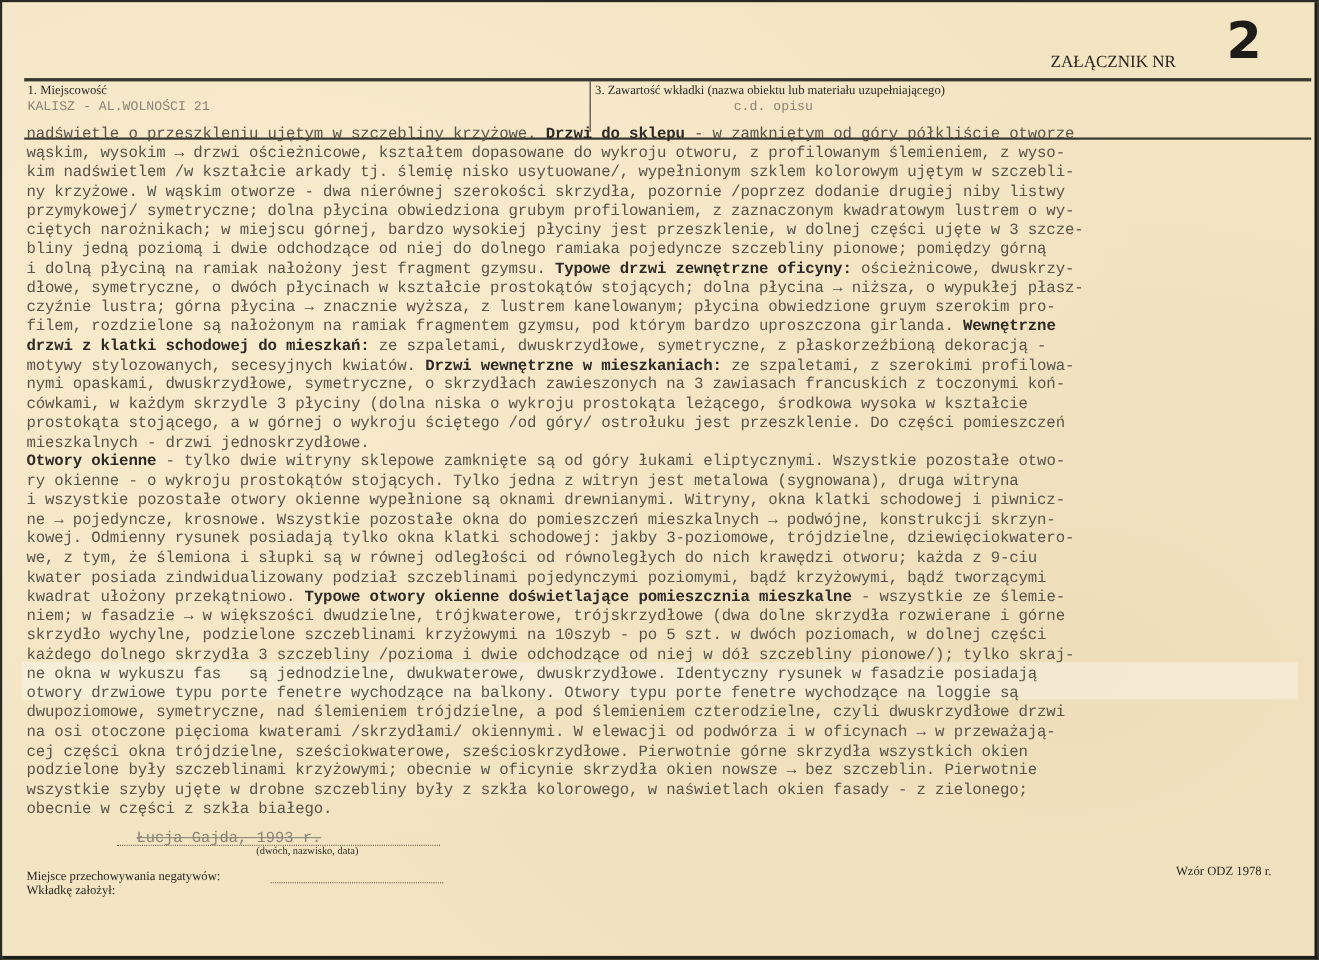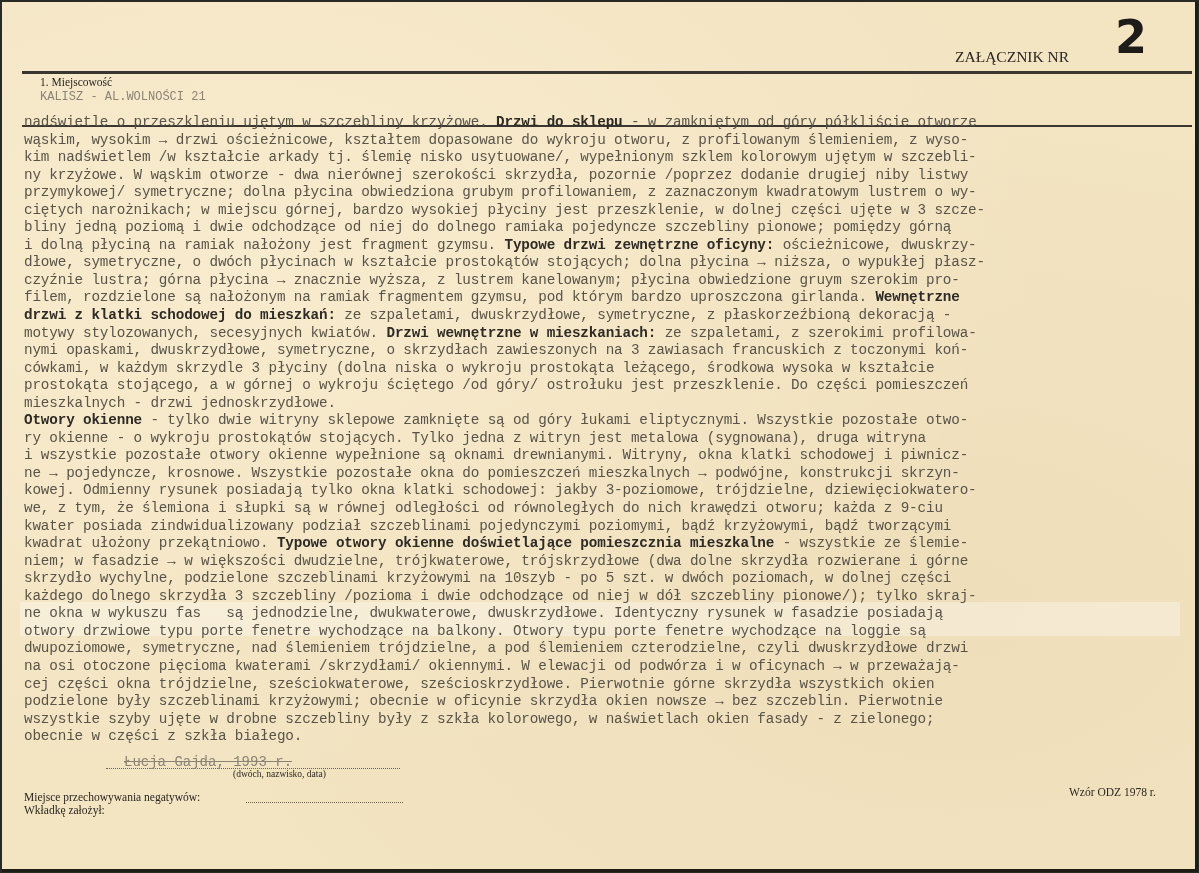--- a/index.html
+++ b/index.html
@@ -63,23 +63,27 @@
 </head>
 <body>
 
 <div class="card">
   <div class="annex-label">ZAŁĄCZNIK NR</div>
   <div class="annex-num">2</div>
 
   <div class="rule-top"></div>
 
   <div class="fields">
-    <div class="field" style="left:16px;width:258px;text-align:right;">
+    <div class="field" style="left:1px;width:258px;text-align:right;">
       <span class="field-label">1. Miejscowość</span>
       <span class="field-value" style="left:2px;">KALISZ - AL.WOLNOŚCI 21</span>
+    </div>
+    <div class="field" style="left:514px;width:656px;">
+      <span class="field-label" style="left:4px;">3. Zawartość wkładki (nazwa obiektu lub materiału uzupełniającego)</span>
+      <span class="field-value" style="left:130px;">c.d. opisu</span>
     </div>
   </div>
 
   <div class="rule-mid"></div>
 
   <div class="highlight"></div>
   <div class="body-text" id="body-text"><div><span>nadświetle o przeszkleniu ujętym w szczebliny krzyżowe. </span><b>Drzwi do sklepu</b><span> - w zamkniętym od góry półkliście otworze</span></div><div><span>wąskim, wysokim → drzwi ościeżnicowe, kształtem dopasowane do wykroju otworu, z profilowanym ślemieniem, z wyso-</span></div><div><span>kim nadświetlem /w kształcie arkady tj. ślemię nisko usytuowane/, wypełnionym szklem kolorowym ujętym w szczebli-</span></div><div><span>ny krzyżowe. W wąskim otworze - dwa nierównej szerokości skrzydła, pozornie /poprzez dodanie drugiej niby listwy</span></div><div><span>przymykowej/ symetryczne; dolna płycina obwiedziona grubym profilowaniem, z zaznaczonym kwadratowym lustrem o wy-</span></div><div><span>ciętych narożnikach; w miejscu górnej, bardzo wysokiej płyciny jest przeszklenie, w dolnej części ujęte w 3 szcze-</span></div><div><span>bliny jedną poziomą i dwie odchodzące od niej do dolnego ramiaka pojedyncze szczebliny pionowe; pomiędzy górną</span></div><div><span>i dolną płyciną na ramiak nałożony jest fragment gzymsu. </span><b>Typowe drzwi zewnętrzne oficyny:</b><span> ościeżnicowe, dwuskrzy-</span></div><div><span>dłowe, symetryczne, o dwóch płycinach w kształcie prostokątów stojących; dolna płycina → niższa, o wypukłej płasz-</span></div><div><span>czyźnie lustra; górna płycina → znacznie wyższa, z lustrem kanelowanym; płycina obwiedzione gruym szerokim pro-</span></div><div><span>filem, rozdzielone są nałożonym na ramiak fragmentem gzymsu, pod którym bardzo uproszczona girlanda. </span><b>Wewnętrzne</b></div><div><b>drzwi z klatki schodowej do mieszkań:</b><span> ze szpaletami, dwuskrzydłowe, symetryczne, z płaskorzeźbioną dekoracją -</span></div><div><span>motywy stylozowanych, secesyjnych kwiatów. </span><b>Drzwi wewnętrzne w mieszkaniach:</b><span> ze szpaletami, z szerokimi profilowa-</span></div><div><span>nymi opaskami, dwuskrzydłowe, symetryczne, o skrzydłach zawieszonych na 3 zawiasach francuskich z toczonymi koń-</span></div><div><span>cówkami, w każdym skrzydle 3 płyciny (dolna niska o wykroju prostokąta leżącego, środkowa wysoka w kształcie</span></div><div><span>prostokąta stojącego, a w górnej o wykroju ściętego /od góry/ ostrołuku jest przeszklenie. Do części pomieszczeń</span></div><div><span>mieszkalnych - drzwi jednoskrzydłowe.</span></div><div><b>Otwory okienne</b><span> - tylko dwie witryny sklepowe zamknięte są od góry łukami eliptycznymi. Wszystkie pozostałe otwo-</span></div><div><span>ry okienne - o wykroju prostokątów stojących. Tylko jedna z witryn jest metalowa (sygnowana), druga witryna</span></div><div><span>i wszystkie pozostałe otwory okienne wypełnione są oknami drewnianymi. Witryny, okna klatki schodowej i piwnicz-</span></div><div><span>ne → pojedyncze, krosnowe. Wszystkie pozostałe okna do pomieszczeń mieszkalnych → podwójne, konstrukcji skrzyn-</span></div><div><span>kowej. Odmienny rysunek posiadają tylko okna klatki schodowej: jakby 3-poziomowe, trójdzielne, dziewięciokwatero-</span></div><div><span>we, z tym, że ślemiona i słupki są w równej odległości od równoległych do nich krawędzi otworu; każda z 9-ciu</span></div><div><span>kwater posiada zindwidualizowany podział szczeblinami pojedynczymi poziomymi, bądź krzyżowymi, bądź tworzącymi</span></div><div><span>kwadrat ułożony przekątniowo. </span><b>Typowe otwory okienne doświetlające pomieszcznia mieszkalne</b><span> - wszystkie ze ślemie-</span></div><div><span>niem; w fasadzie → w większości dwudzielne, trójkwaterowe, trójskrzydłowe (dwa dolne skrzydła rozwierane i górne</span></div><div><span>skrzydło wychylne, podzielone szczeblinami krzyżowymi na 10szyb - po 5 szt. w dwóch poziomach, w dolnej części</span></div><div><span>każdego dolnego skrzydła 3 szczebliny /pozioma i dwie odchodzące od niej w dół szczebliny pionowe/); tylko skraj-</span></div><div><span>ne okna w wykuszu fas   są jednodzielne, dwukwaterowe, dwuskrzydłowe. Identyczny rysunek w fasadzie posiadają</span></div><div><span>otwory drzwiowe typu porte fenetre wychodzące na balkony. Otwory typu porte fenetre wychodzące na loggie są</span></div><div><span>dwupoziomowe, symetryczne, nad ślemieniem trójdzielne, a pod ślemieniem czterodzielne, czyli dwuskrzydłowe drzwi</span></div><div><span>na osi otoczone pięcioma kwaterami /skrzydłami/ okiennymi. W elewacji od podwórza i w oficynach → w przeważają-</span></div><div><span>cej części okna trójdzielne, sześciokwaterowe, sześcioskrzydłowe. Pierwotnie górne skrzydła wszystkich okien</span></div><div><span>podzielone były szczeblinami krzyżowymi; obecnie w oficynie skrzydła okien nowsze → bez szczeblin. Pierwotnie</span></div><div><span>wszystkie szyby ujęte w drobne szczebliny były z szkła kolorowego, w naświetlach okien fasady - z zielonego;</span></div><div><span>obecnie w części z szkła białego.</span></div></div>
 
   <div class="sig-label">Wkładkę założył:</div>
   <div class="sig-line"></div>

